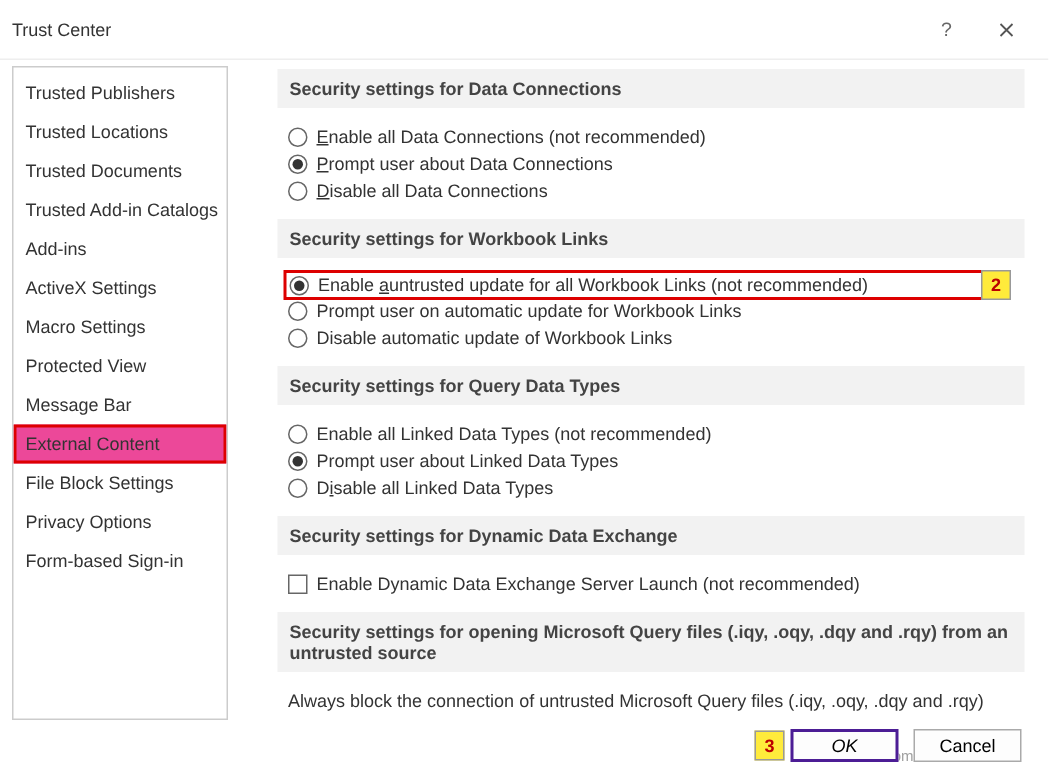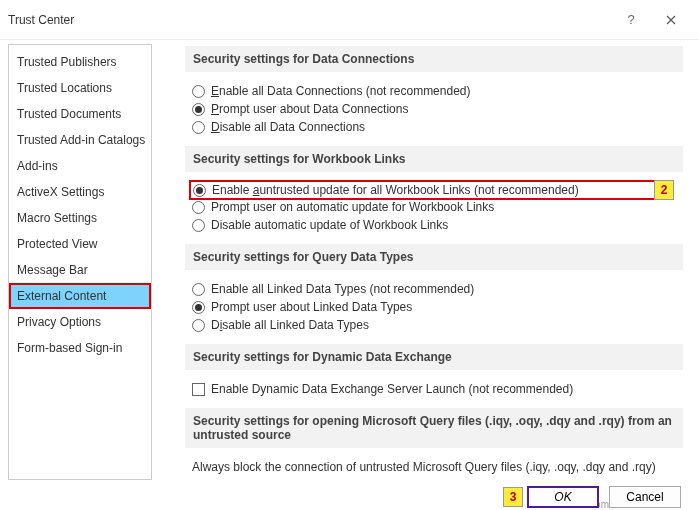--- a/index.html
+++ b/index.html
@@ -3,21 +3,21 @@
   <meta charset="utf-8">
   <style>
     * { box-sizing: border-box; margin: 0; padding: 0; }
     body { font-family: "Segoe UI", sans-serif; font-size: 12px; color: #333; background: #fff; width: 699px; height: 510px; overflow: hidden; }
     .titlebar { height: 40px; display: flex; align-items: center; padding: 0 8px; border-bottom: 1px solid #eee; }
     .titlebar .title { flex: 1; font-size: 12px; color: #333; }
     .titlebar .icon-btn { width: 40px; height: 28px; display: flex; align-items: center; justify-content: center; color: #666; font-size: 13px; cursor: pointer; }
     .body { display: flex; height: 440px; padding: 4px 8px 0 8px; }
     .sidebar { width: 144px; border: 1px solid #ccc; padding: 4px 0; overflow: hidden; }
     .sidebar-item { padding: 6px 8px; cursor: pointer; color: #333; white-space: nowrap; }
-    .sidebar-item.selected { background: #7dd3fc; border: 2px solid #d00; padding: 4px 6px; position: relative; }
+    .sidebar-item.selected { background: #ec4899; border: 2px solid #d00; padding: 4px 6px; position: relative; }
     .callout { position: absolute; width: 20px; height: 20px; background: #ffeb3b; border: 1px solid #999; display: flex; align-items: center; justify-content: center; font-size: 12px; color: #b00; font-weight: bold; z-index: 10; }
     .main { flex: 1; padding: 0 8px 0 12px; overflow: hidden; }
     .section-header { background: #f2f2f2; padding: 6px 8px; font-weight: bold; font-size: 12px; color: #444; margin-bottom: 6px; margin-top: 2px; margin-left: 21px; }
     .options { padding: 4px 12px 8px 28px; }
     .opt-row { display: flex; align-items: center; gap: 6px; padding: 2px 0; font-size: 12px; color: #333; }
     .radio, .check { width: 13px; height: 13px; border: 1px solid #666; display: inline-flex; align-items: center; justify-content: center; flex-shrink: 0; }
     .radio { border-radius: 50%; }
     .radio.selected::after { content: ""; width: 7px; height: 7px; background: #333; border-radius: 50%; }
     .check.selected::after { content: "✓"; font-size: 10px; color: #333; line-height: 1; }
     .highlight-box { border: 2px solid #d00; padding: 1px 2px; margin: -2px -3px; position: relative; width: 100%; }
@@ -46,20 +46,21 @@
     <div class="sidebar-item">Trusted Publishers</div>
     <div class="sidebar-item">Trusted Locations</div>
     <div class="sidebar-item">Trusted Documents</div>
     <div class="sidebar-item">Trusted Add-in Catalogs</div>
     <div class="sidebar-item">Add-ins</div>
     <div class="sidebar-item">ActiveX Settings</div>
     <div class="sidebar-item">Macro Settings</div>
     <div class="sidebar-item">Protected View</div>
     <div class="sidebar-item" style="position:relative;">Message Bar</div>
     <div class="sidebar-item selected">External Content</div>
+    <div class="sidebar-item">File Block Settings</div>
     <div class="sidebar-item">Privacy Options</div>
     <div class="sidebar-item">Form-based Sign-in</div>
   </div>
 
   <div class="main">
 
     <div class="section-header">Security settings for Data Connections</div>
     <div class="options">
       <div class="opt-row">
         <span class="radio"></span>

